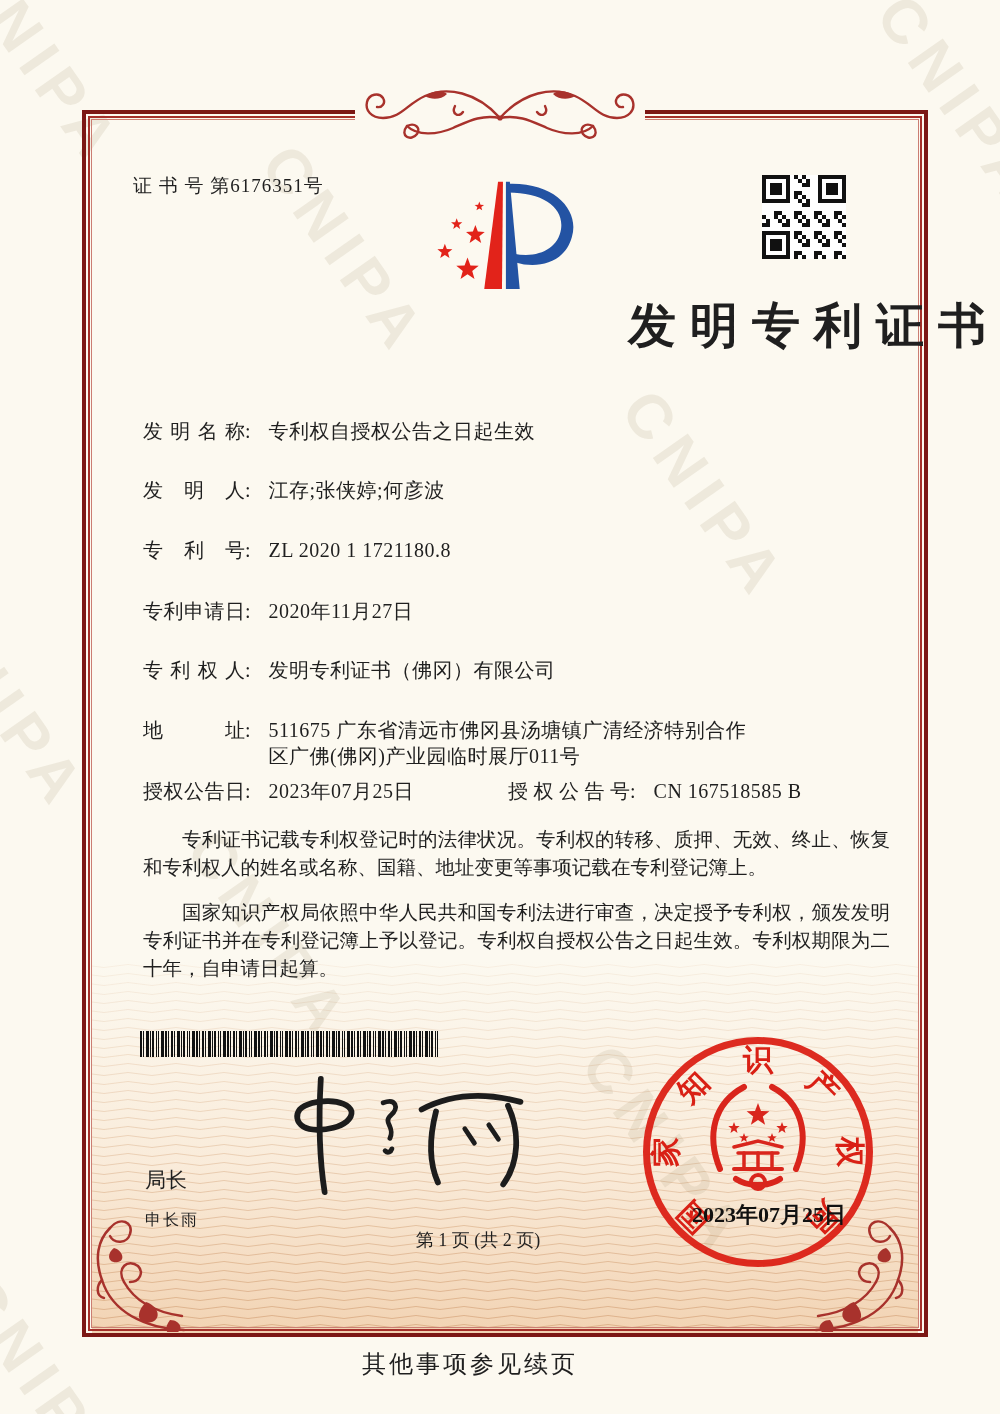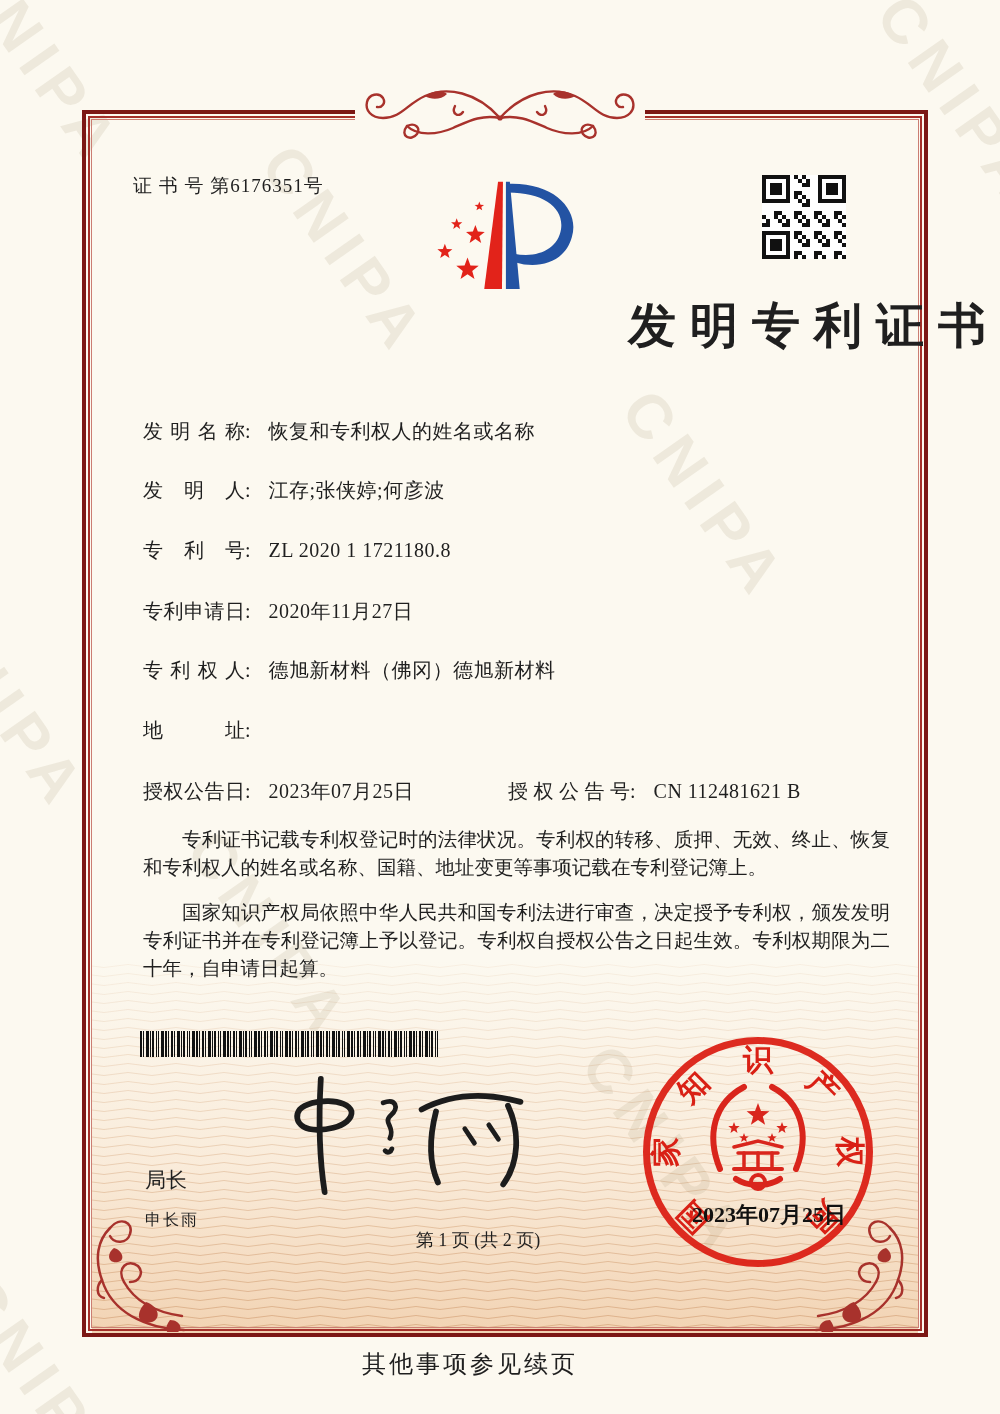--- a/index.html
+++ b/index.html
@@ -295,21 +295,21 @@
 
   <div class="title">发明专利证书</div>
 
   <div class="row r0">
     <span class="flabel">
         <span>发</span>
         <span>明</span>
         <span>名</span>
         <span>称</span>
       </span><span class="colon">:</span>
-    <span class="value">恢复和专利权人的姓名或名称</span>
+    <span class="value">专利权自授权公告之日起生效</span>
   </div>
   <div class="row r1">
     <span class="flabel">
         <span>发</span>
         <span>明</span>
         <span>人</span>
       </span><span class="colon">:</span>
     <span class="value">江存;张侠婷;何彦波</span>
   </div>
   <div class="row r2">
@@ -330,46 +330,47 @@
       </span><span class="colon">:</span>
     <span class="value">2020年11月27日</span>
   </div>
   <div class="row r4">
     <span class="flabel">
         <span>专</span>
         <span>利</span>
         <span>权</span>
         <span>人</span>
       </span><span class="colon">:</span>
-    <span class="value">德旭新材料（佛冈）德旭新材料</span>
+    <span class="value">发明专利证书（佛冈）有限公司</span>
   </div>
   <div class="row r5">
     <span class="flabel">
         <span>地</span>
         <span>址</span>
       </span><span class="colon">:</span>
+    <span class="value-lines"><span>511675 广东省清远市佛冈县汤塘镇广清经济特别合作</span><span>区广佛(佛冈)产业园临时展厅011号</span></span>
   </div>
   <div class="row r6">
     <span class="flabel">
         <span>授</span>
         <span>权</span>
         <span>公</span>
         <span>告</span>
         <span>日</span>
       </span><span class="colon">:</span>
     <span class="value">2023年07月25日</span>
     <span class="pair2">
       <span class="flabel w2">
           <span>授</span>
           <span>权</span>
           <span>公</span>
           <span>告</span>
           <span>号</span>
         </span><span class="colon">:</span>
-      <span class="value">CN 112481621 B</span>
+      <span class="value">CN 167518585 B</span>
     </span>
   </div>
 
   <div class="body-text">
     <p>专利证书记载专利权登记时的法律状况。专利权的转移、质押、无效、终止、恢复和专利权人的姓名或名称、国籍、地址变更等事项记载在专利登记簿上。</p>
     <p>国家知识产权局依照中华人民共和国专利法进行审查，决定授予专利权，颁发发明专利证书并在专利登记簿上予以登记。专利权自授权公告之日起生效。专利权期限为二十年，自申请日起算。</p>
   </div>
 
   <svg id="barcode" class="barcode" width="304" height="26">
       <rect x="0" y="0" width="2" height="26" fill="#111"></rect>

